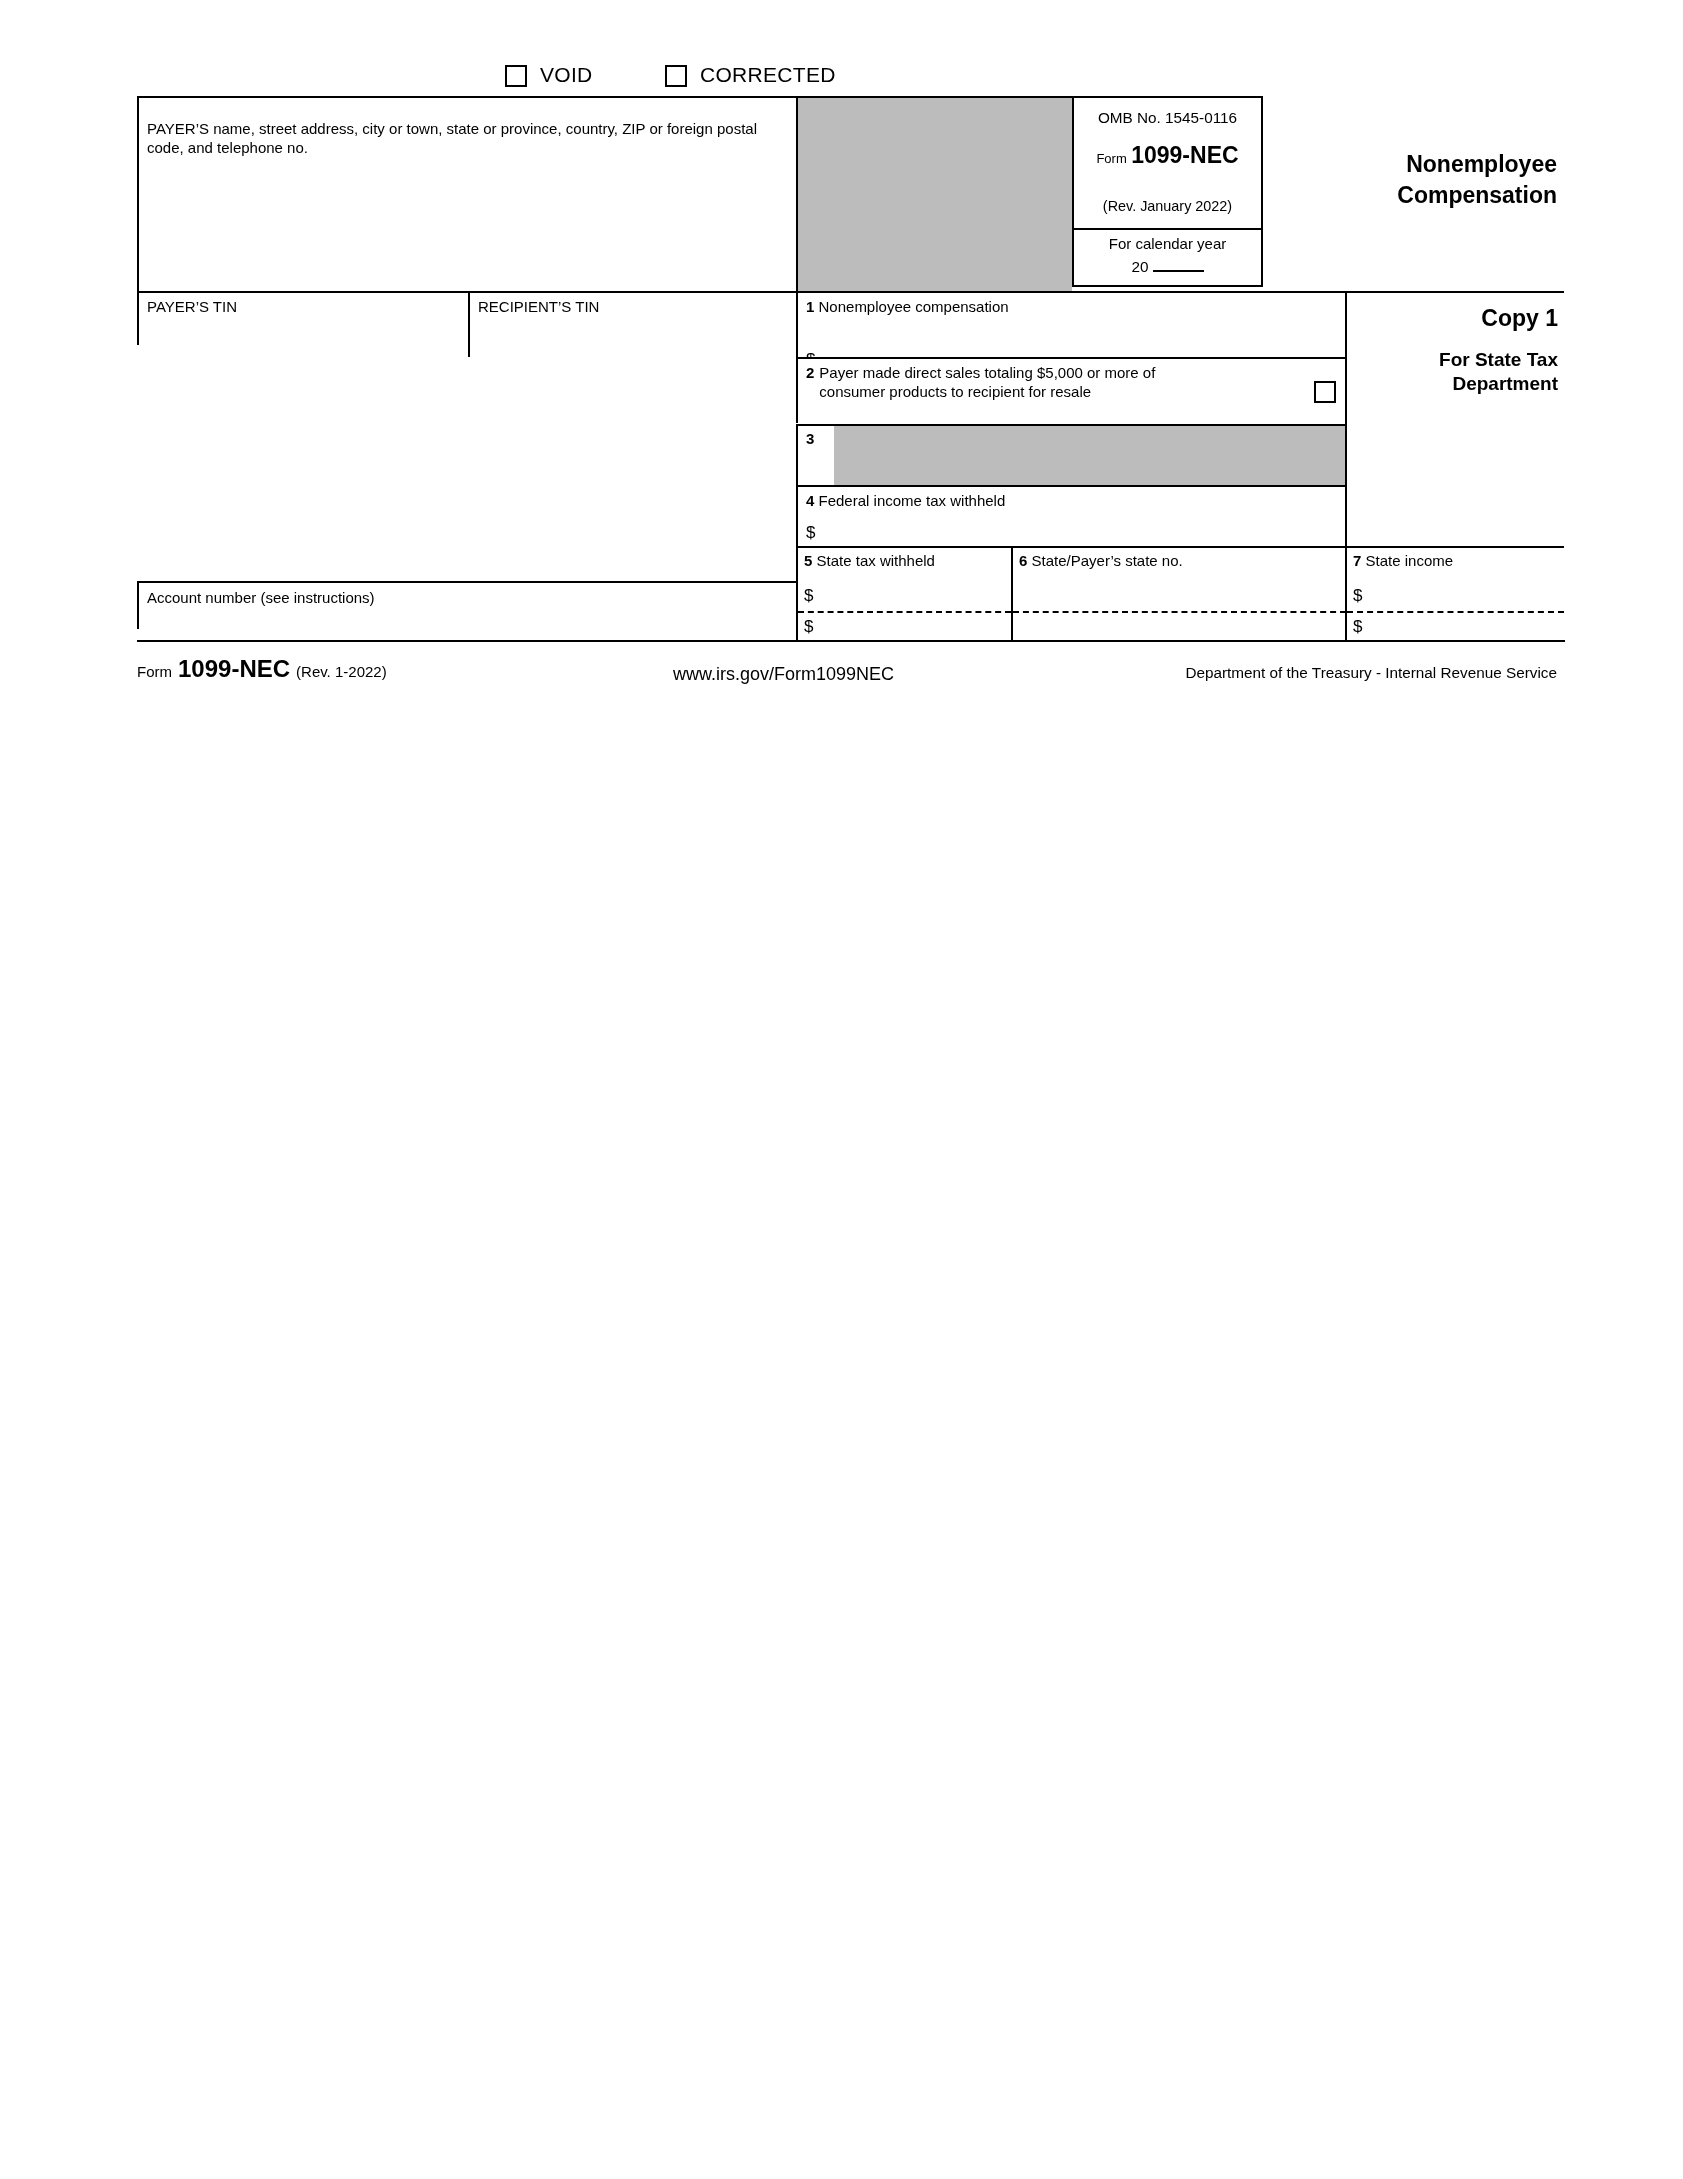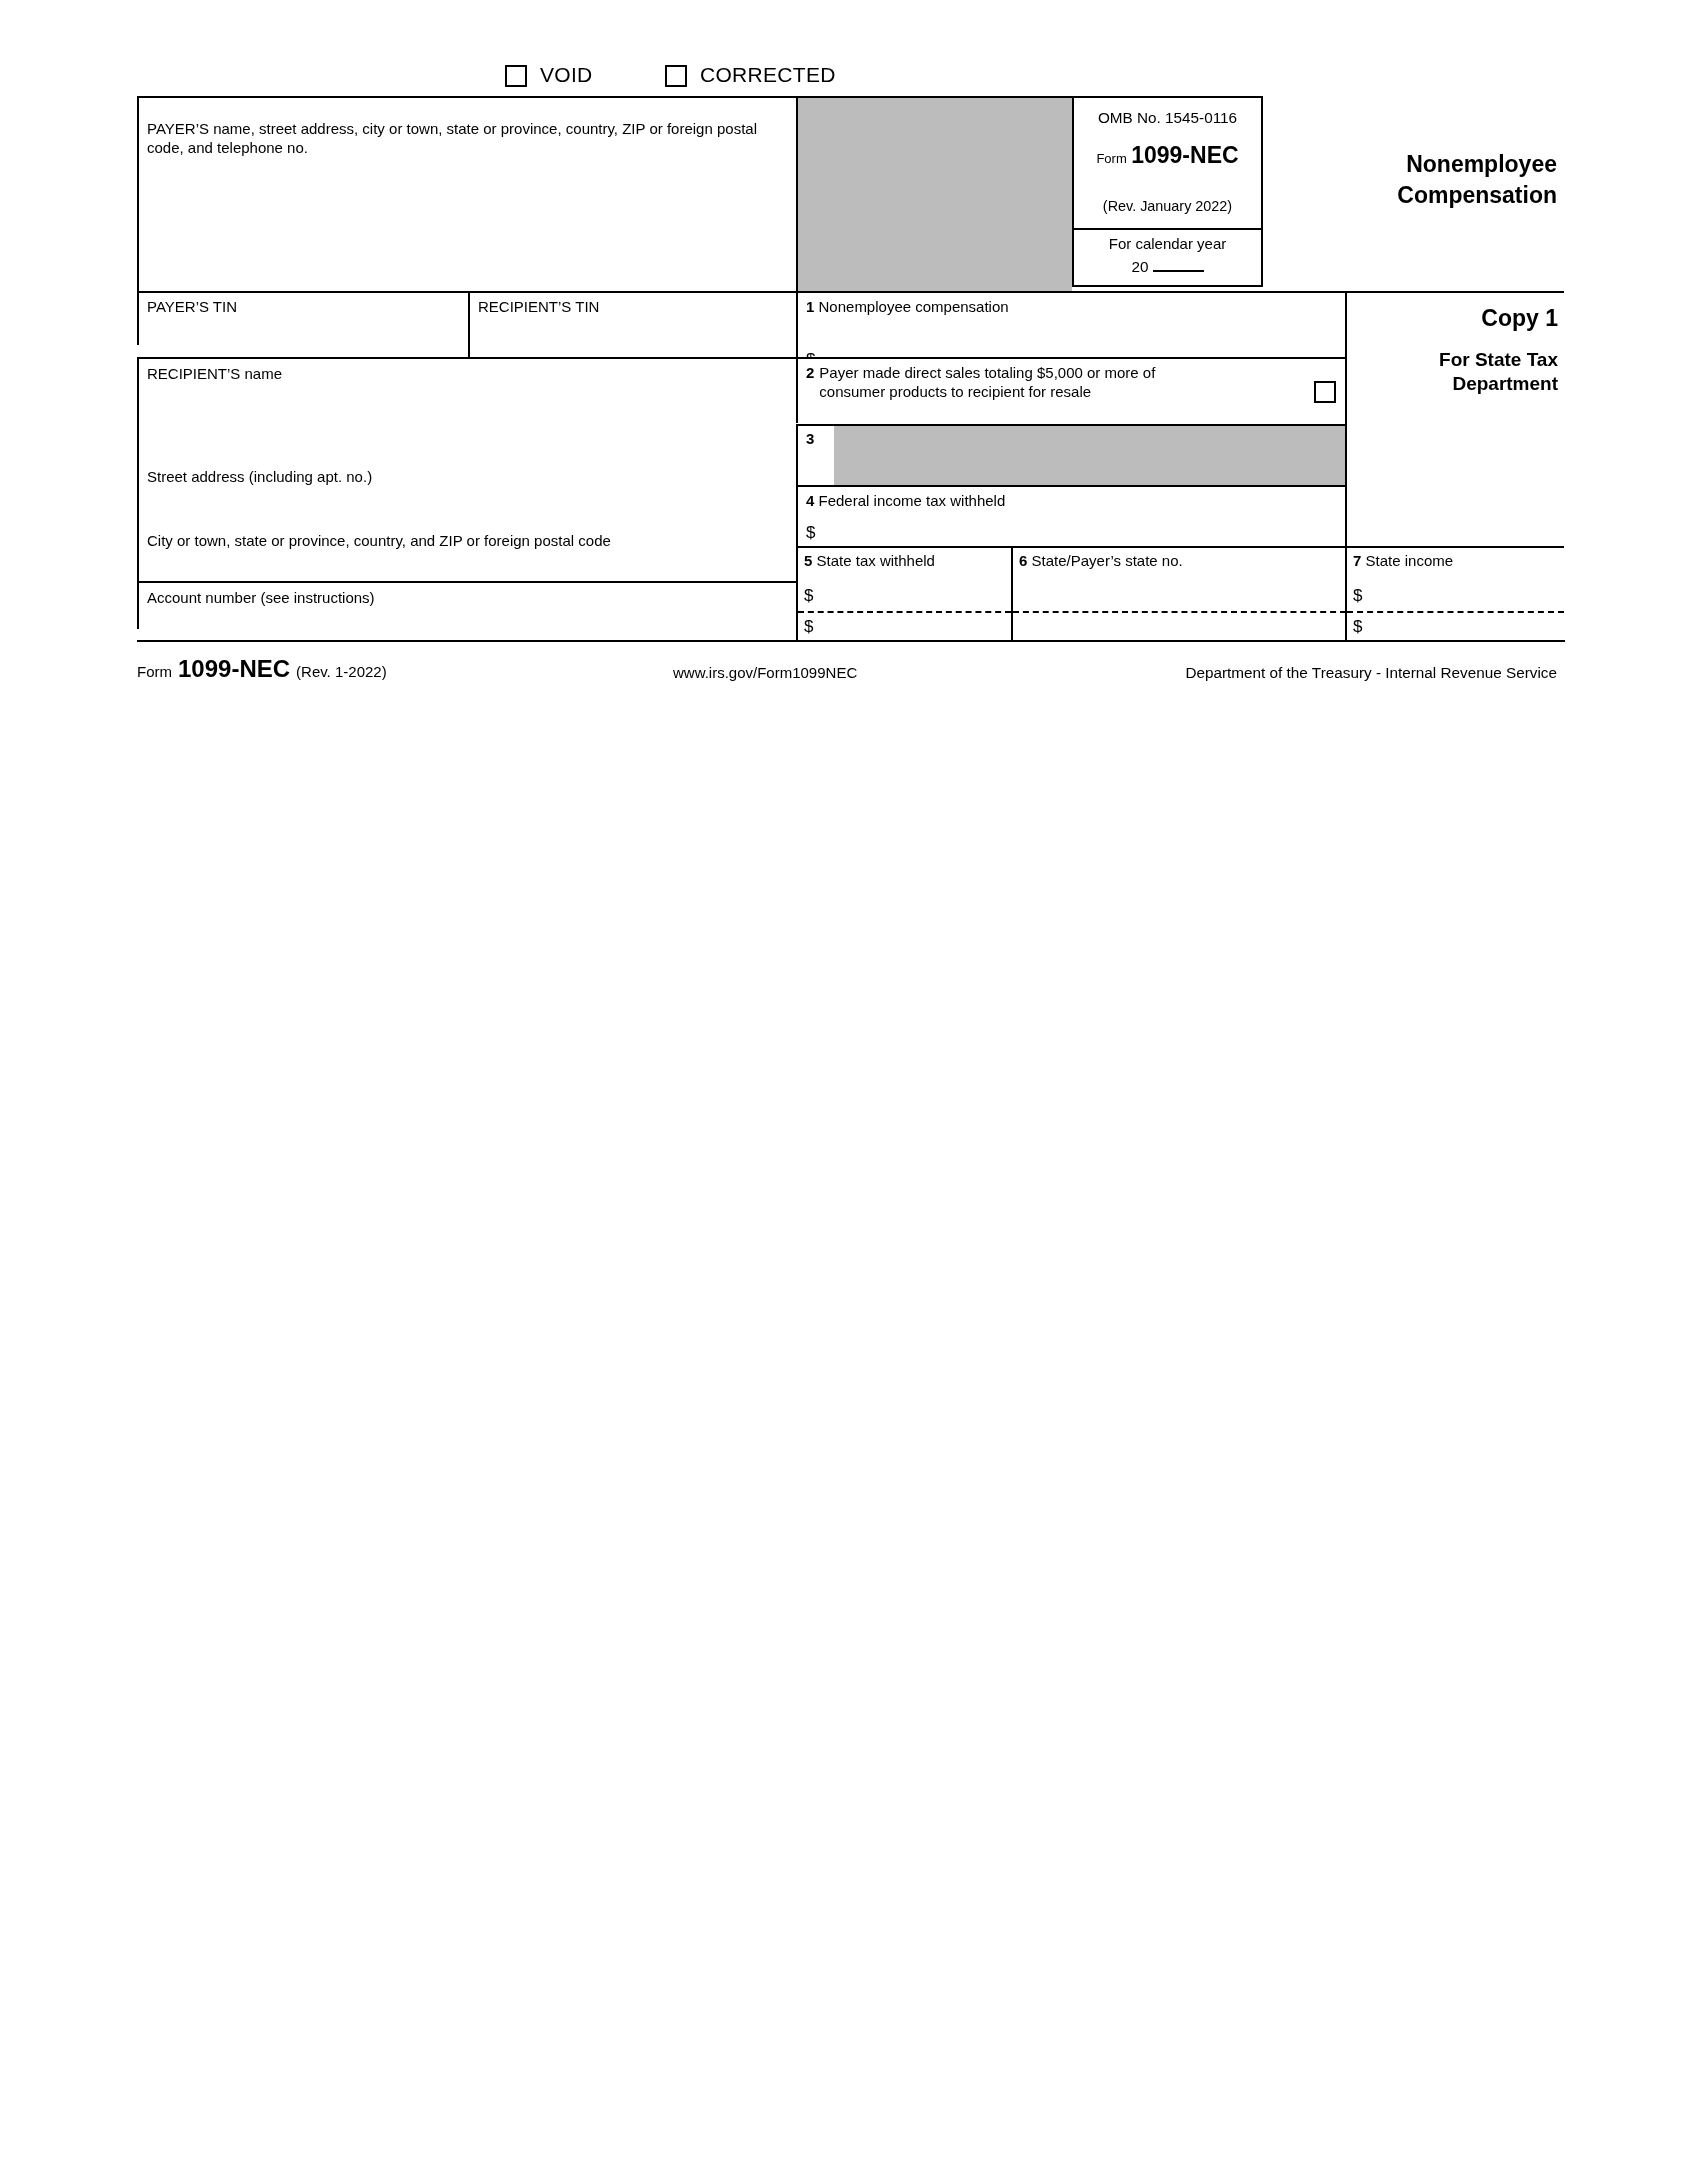--- a/index.html
+++ b/index.html
@@ -75,25 +75,20 @@
   </div>
 
   <div class="cell" style="left:1345px;top:291px;width:219px;height:255px;">
     <div class="abs rt bold" style="right:6px;top:12px;font-size:23px;">Copy 1</div>
     <div class="abs rt bold" style="right:6px;top:55px;font-size:19px;line-height:1.25;">
       <div>For State Tax</div>
       <div>Department</div>
     </div>
   </div>
 
-  <div class="cell" style="left:137px;top:357px;width:659px;height:224px;">
-    <div class="lbl" style="left:8px;top:6px;">RECIPIENT’S name</div>
-    <div class="lbl" style="left:8px;top:109px;">Street address (including apt. no.)</div>
-    <div class="lbl" style="left:8px;top:173px;">City or town, state or province, country, and ZIP or foreign postal code</div>
-  </div>
 
   <div class="cell" style="left:796px;top:357px;width:549px;height:66px;">
     <div class="lbl" style="left:8px;top:5px;display:flex;gap:5px;">
       <b>2</b>
       <div>
         <div>Payer made direct sales totaling $5,000 or more of</div>
         <div>consumer products to recipient for resale</div>
       </div>
     </div>
     <span class="cbx" style="left:516px;top:22px;"></span>
@@ -144,17 +139,17 @@
     <div class="lbl" style="left:8px;top:6px;">Account number (see instructions)</div>
   </div>
 
   <div class="abs" style="left:137px;top:640px;width:1428px;height:2px;background:#000;"></div>
 
   <div class="abs" style="left:137px;top:655px;display:flex;align-items:baseline;">
     <span style="font-size:15px;">Form</span>
     <span style="font-size:24px;font-weight:bold;margin:0 6px;">1099-NEC</span>
     <span style="font-size:15px;">(Rev. 1-2022)</span>
   </div>
-  <div class="abs" style="left:673px;top:664px;font-size:15px;">www.irs.gov/Form1099NEC</div>
+  <div class="abs" style="left:673px;top:664px;font-size:18px;">www.irs.gov/Form1099NEC</div>
   <div class="abs" style="right:126px;top:664px;font-size:15.3px;">Department of the Treasury - Internal Revenue Service</div>
 
 </div>
 
 
 </body></html>

